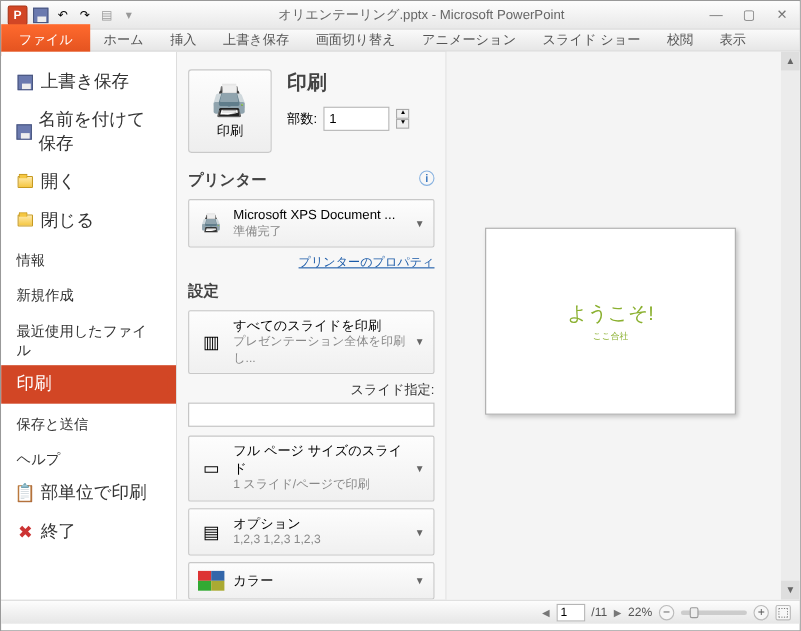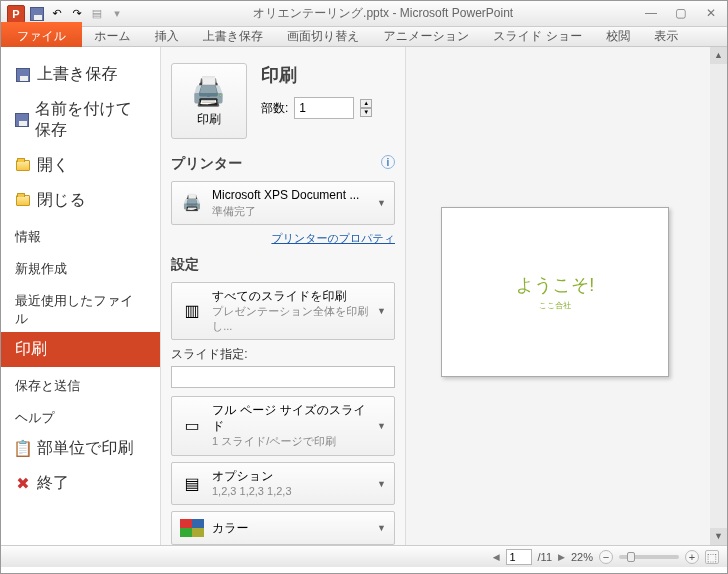--- a/index.html
+++ b/index.html
@@ -43,21 +43,21 @@
 .section-header { font-size: 14px; font-weight: bold; color: #444; margin: 10px 0 8px; display: flex; justify-content: space-between; }
 .info-i { width: 14px; height: 14px; border: 1px solid #88b2e0; border-radius: 50%; color: #3e7ac0; font-size: 10px; text-align: center; line-height: 13px; }
 
 .dropdown { border: 1px solid #c8c8c8; background: linear-gradient(#fdfdfd,#f0f0f0); padding: 6px 8px; margin-bottom: 6px; display: flex; align-items: center; gap: 8px; cursor: pointer; position: relative; border-radius: 2px; }
 .dropdown .dd-text { flex: 1; font-size: 12px; line-height: 1.3; }
 .dropdown .dd-sub { color: #888; font-size: 11px; }
 .dropdown .dd-arrow { color: #666; font-size: 9px; }
 .dd-icon { width: 24px; height: 20px; display: flex; align-items: center; justify-content: center; font-size: 16px; }
 
 .link-right { text-align: right; font-size: 11px; color: #1a5aa8; text-decoration: underline; margin-bottom: 8px; cursor: pointer; }
-.field-label { font-size: 12px; color: #333; margin-bottom: 3px; }
+.field-label { font-size: 12px; color: #333; margin-bottom: 3px; text-align: right; }
 .slide-input { width: 100%; height: 22px; border: 1px solid #c0c0c0; background: #fff; margin-bottom: 8px; padding: 0 4px; font-size: 12px; }
 
 .preview-slide { position: absolute; left: 35px; top: 160px; width: 228px; height: 170px; background: #fff; border: 1px solid #aaa; box-shadow: 2px 2px 4px rgba(0,0,0,0.2); display: flex; flex-direction: column; align-items: center; justify-content: center; }
 .welcome-text { font-size: 18px; color: #8ab02f; }
 .sub-text { font-size: 8px; color: #8ab02f; margin-top: 3px; }
 .vscroll { position: absolute; right: 0; top: 0; width: 17px; height: 100%; background: #ececec; }
 .vscroll .arrow { height: 17px; background: #dedede; text-align: center; font-size: 9px; line-height: 17px; color: #666; cursor: pointer; }
 .vscroll .arrow.bottom { position: absolute; bottom: 0; width:100%; }
 
 .statusbar { height: 22px; background: linear-gradient(#fdfdfd,#e6e6e6); border-top: 1px solid #ccc; display: flex; align-items: center; justify-content: flex-end; padding: 0 8px; gap: 6px; font-size: 11px; color: #555; }

